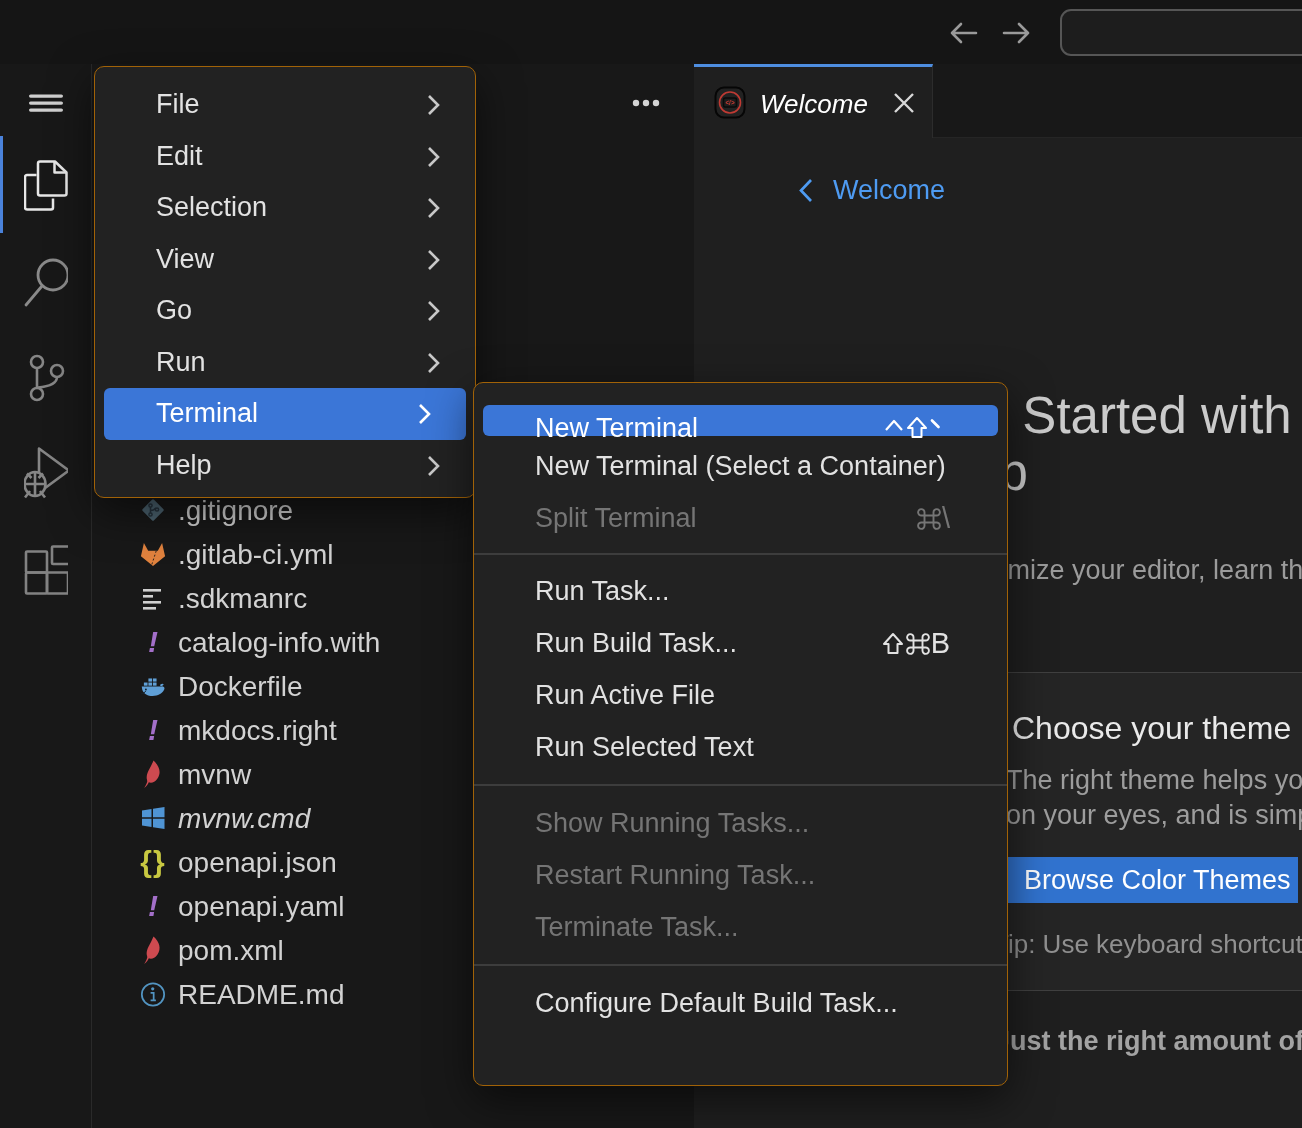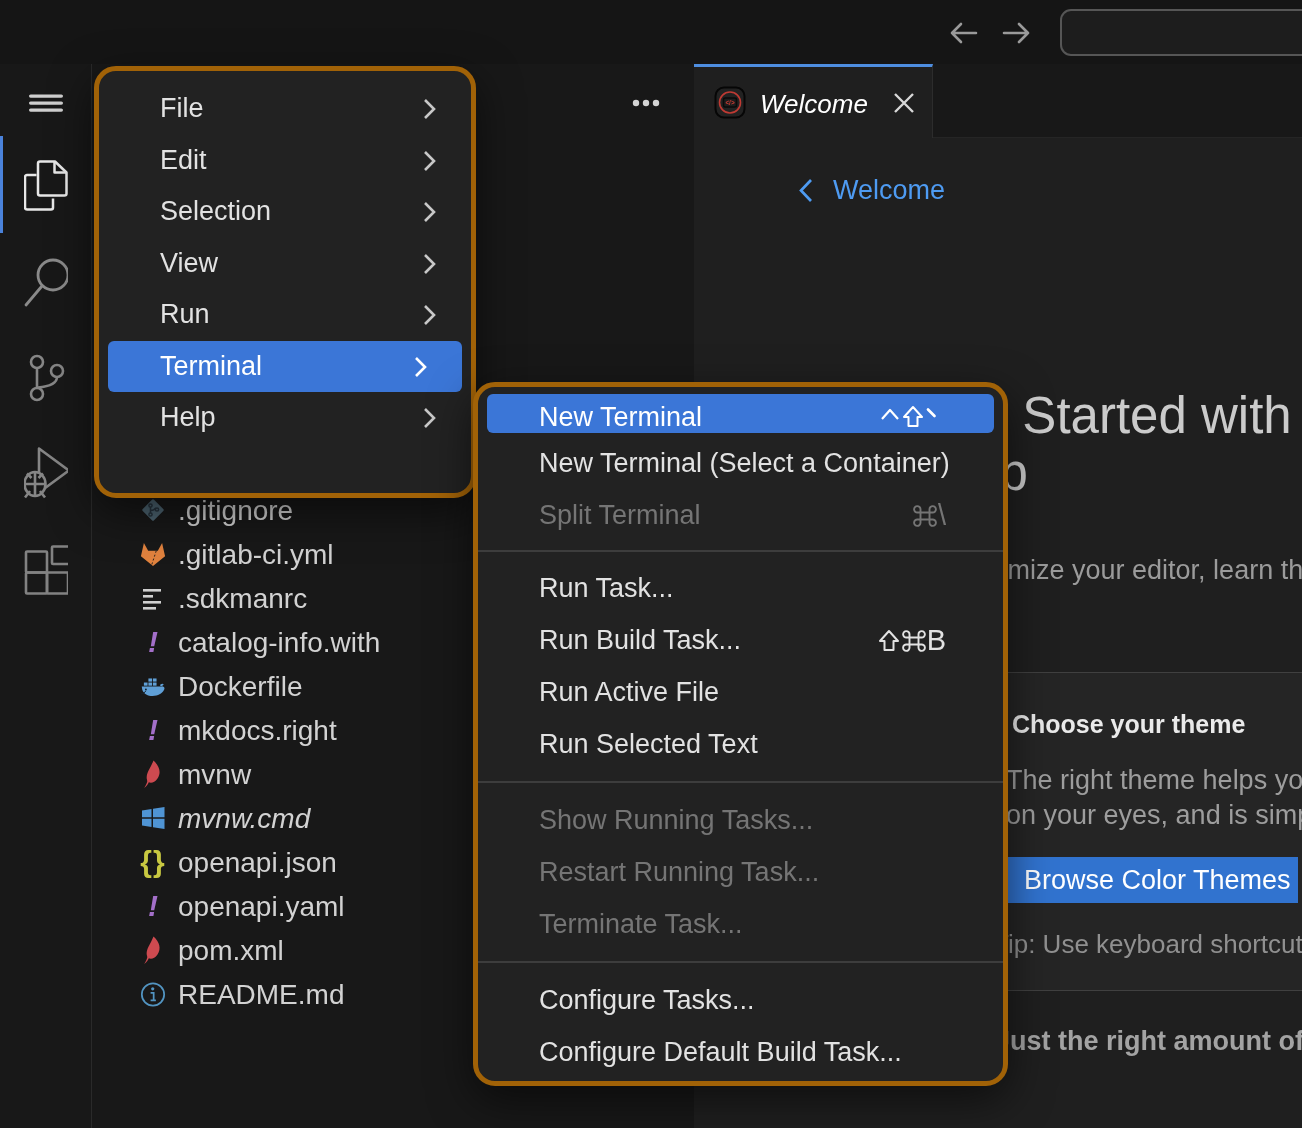--- a/index.html
+++ b/index.html
@@ -21,35 +21,35 @@
   #tablabel { left:760px; top:89px; font-size:26px; font-style:italic; color:#ffffff; }
   #editor { left:694px; top:138px; width:608px; height:990px; background:#1f1f1f; }
   .filerow { position:absolute; left:178px; font-size:28px; color:#d2d2d2; }
   
   #bclabel { left:833px; top:175px; font-size:27px; color:#4e9bf2; }
   #head1 { left:926px; top:386px; font-size:51px; line-height:60px; color:#cbcbcb; white-space:nowrap; }
   #head2 { left:924px; top:443px; font-size:51px; line-height:60px; color:#cbcbcb; white-space:nowrap; }
   #subhead { left:937px; top:555px; font-size:27px; color:#9b9b9b; white-space:nowrap; }
   #card { left:940px; top:672px; width:420px; height:319px; background:#252525;
     border:1px solid #404040; }
-  #cardtitle { left:1012px; top:710px; font-size:25px; font-weight:bold; color:#eaeaea; white-space:nowrap; }
+  #cardtitle { left:1012px; top:710px; font-size:32px; font-weight:normal; color:#eaeaea; white-space:nowrap; }
   #cardp { left:1006px; top:763px; font-size:27px; line-height:34.5px; color:#9d9d9d; white-space:nowrap; }
   #btn { left:1004px; top:857px; width:294px; height:46px; background:#3173cf; }
   #btnlabel { left:1024px; top:865px; width:294px; text-align:left; font-size:27px; color:#fff; white-space:nowrap; }
   #tip { left:993px; top:929px; font-size:26px; color:#909090; white-space:nowrap; }
   #just { left:995px; top:1026px; font-size:27px; font-weight:bold; color:#a3a3a3; white-space:nowrap; }
   
-  .menu { position:absolute; background:#222222; border:5px solid #a16207; border-radius:22px;
+  .menu { position:absolute; background:#222222; border:1px solid #a16207; border-radius:10px;
     box-shadow:0 14px 44px rgba(0,0,0,0.55); z-index:10; }
   #mainmenu { left:94px; top:66px; width:382px; height:432px; padding:12px 0; }
   #submenu { left:473px; top:382px; width:535px; height:704px; padding:6px 0; }
   .mi { position:relative; height:51.55px; line-height:51.55px; font-size:27px; color:#e2e2e2;
     padding-left:61px; white-space:nowrap; }
   .mi.sel { margin:0 9px; padding-left:52px; background:#3b76d7; border-radius:6px; color:#fff; }
-  #submenu .mi.sel { height:39px; line-height:47px; margin:1px 9px 4px 9px; }
+  #submenu .mi.sel { height:31px; line-height:47px; margin:16px 9px 4px 9px; }
   #submenu .mi { height:52px; line-height:52px; }
   .msep.first { height:21px; }
   .msep.first:after { top:9px; }
   .mi.dis { color:#757575; }
   .chev { position:absolute; right:35px; top:15px; }
   .short { position:absolute; right:57px; top:0; color:inherit; }
   .msep { height:24px; position:relative; }
   .msep:after { content:""; position:absolute; left:0; right:0; top:11px; height:2px; background:#3d3d3d; }
 </style></head>
 <body>
@@ -246,20 +246,23 @@
     <div class="mi">File<svg class="chev" width="14" height="22" viewBox="0 0 14 22">
         <path d="M3 2 L12 11 L3 20" stroke="#c8c8c8" stroke-width="2.6" fill="none"></path>
       </svg></div>
     <div class="mi">Edit<svg class="chev" width="14" height="22" viewBox="0 0 14 22">
         <path d="M3 2 L12 11 L3 20" stroke="#c8c8c8" stroke-width="2.6" fill="none"></path>
       </svg></div>
     <div class="mi">Selection<svg class="chev" width="14" height="22" viewBox="0 0 14 22">
         <path d="M3 2 L12 11 L3 20" stroke="#c8c8c8" stroke-width="2.6" fill="none"></path>
       </svg></div>
     <div class="mi">View<svg class="chev" width="14" height="22" viewBox="0 0 14 22">
+        <path d="M3 2 L12 11 L3 20" stroke="#c8c8c8" stroke-width="2.6" fill="none"></path>
+      </svg></div>
+    <div class="mi">Go<svg class="chev" width="14" height="22" viewBox="0 0 14 22">
         <path d="M3 2 L12 11 L3 20" stroke="#c8c8c8" stroke-width="2.6" fill="none"></path>
       </svg></div>
     <div class="mi">Run<svg class="chev" width="14" height="22" viewBox="0 0 14 22">
         <path d="M3 2 L12 11 L3 20" stroke="#c8c8c8" stroke-width="2.6" fill="none"></path>
       </svg></div>
     <div class="mi sel">Terminal<svg class="chev" width="14" height="22" viewBox="0 0 14 22">
         <path d="M3 2 L12 11 L3 20" stroke="#ffffff" stroke-width="2.6" fill="none"></path>
       </svg></div>
     <div class="mi">Help<svg class="chev" width="14" height="22" viewBox="0 0 14 22">
         <path d="M3 2 L12 11 L3 20" stroke="#c8c8c8" stroke-width="2.6" fill="none"></path>
@@ -284,15 +287,14 @@
         </svg><svg width="26" height="24" viewBox="0 0 26 24" style="vertical-align:-3px">
           <path d="M8.5 8.5 H17.5 V15.5 H8.5 Z M8.5 8.5 H5.5 A3.2 3.2 0 1 1 8.5 5.3 Z M17.5 8.5 V5.3 A3.2 3.2 0 1 1 20.5 8.5 Z M17.5 15.5 H20.5 A3.2 3.2 0 1 1 17.5 18.7 Z M8.5 15.5 V18.7 A3.2 3.2 0 1 1 5.5 15.5 Z" fill="none" stroke="#e2e2e2" stroke-width="1.9"></path>
         </svg><span style="font-size:29px">B</span></span></div>
     <div class="mi">Run Active File</div>
     <div class="mi">Run Selected Text</div>
     <div class="msep"></div>
     <div class="mi dis">Show Running Tasks...</div>
     <div class="mi dis">Restart Running Task...</div>
     <div class="mi dis">Terminate Task...</div>
     <div class="msep"></div>
-    <div class="mi">Configure Tasks...</div>
     <div class="mi">Configure Default Build Task...</div>
   </div>
 
 </body></html>

